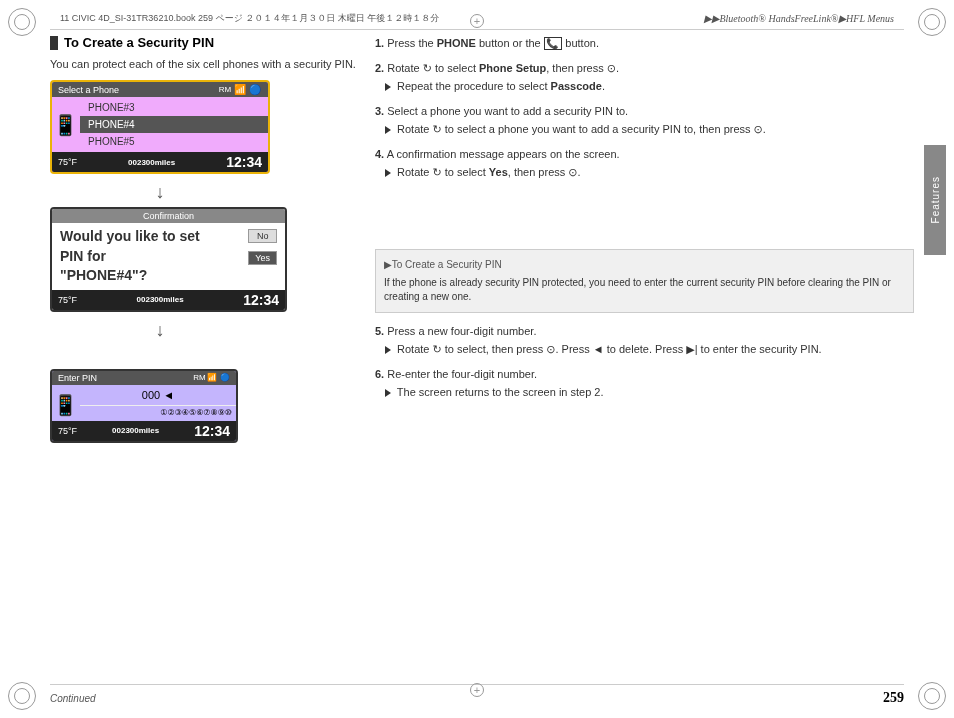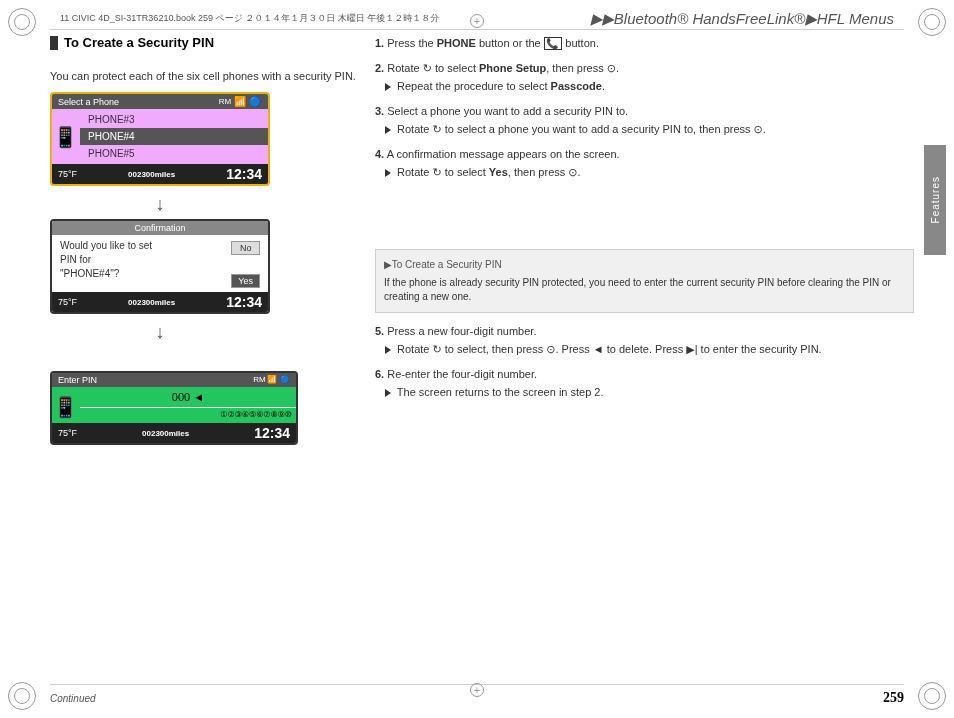--- a/index.html
+++ b/index.html
@@ -90,21 +90,21 @@
     .left-column {
       width: 310px;
       flex-shrink: 0;
     }
 
     
     .section-title {
       display: flex;
       align-items: center;
       gap: 6px;
-      margin-bottom: 20px;
+      margin-bottom: 8px;
     }
 
     .section-title-bar {
       width: 8px;
       height: 14px;
       background: #333;
     }
 
     .section-title-text {
       font-size: 13px;
@@ -182,21 +182,21 @@
     .down-arrow {
       text-align: center;
       font-size: 18px;
       color: #555;
       margin: 4px 0;
       width: 220px;
     }
 
     
     .confirmation-screen {
-      width: 220px;
+      width: 237px;
       border: 2px solid #333;
       border-radius: 4px;
       background: #fff;
       margin-bottom: 8px;
       overflow: hidden;
     }
 
     .conf-header {
       background: #888;
       color: #fff;
@@ -220,24 +220,24 @@
       text-align: center;
     }
 
     .conf-btn.active {
       background: #555;
       color: #fff;
     }
 
     
     .pin-screen {
-      width: 248px;
+      width: 188px;
       border: 2px solid #333;
       border-radius: 4px;
-      background: #22c55e;
+      background: #c4b5fd;
       overflow: hidden;
       margin-top: 28px;
     }
 
     .pin-header {
       background: #555;
       color: #fff;
       padding: 2px 6px;
       font-size: 9px;
       display: flex;
@@ -383,21 +383,21 @@
 </div>
 <div class="corner-circle bl">
   <div class="corner-circle-inner"></div>
 </div>
 <div class="corner-circle br">
   <div class="corner-circle-inner"></div>
 </div>
 
 <div class="top-header">
   <span>11 CIVIC 4D_SI-31TR36210.book  259 ページ  ２０１４年１月３０日  木曜日  午後１２時１８分</span>
-  <span style="font-style:italic; font-size:15px;">▶▶Bluetooth® HandsFreeLink®▶HFL Menus</span>
+  <span style="font-style:italic; font-size:10px;font-family:Liberation Serif, serif;">▶▶Bluetooth® HandsFreeLink®▶HFL Menus</span>
 </div>
 
 <div class="top-cross-center">
   <div class="small-circle"></div>
 </div>
 
 <div class="right-tab" style="position:absolute; right:8px; top:200px; width:22px; height:110px; background:#888; display:flex; align-items:center; justify-content:center;">
   <span class="right-tab-text">Features</span>
 </div>
 
@@ -445,24 +445,24 @@
         <span class="screen-time">12:34</span>
       </div>
     </div>
 
     <div class="down-arrow">↓</div>
 
     <div class="confirmation-screen">
       <div class="conf-header">Confirmation</div>
       <div class="conf-body">
         <div style="display:flex; align-items:flex-start; gap:4px;">
-          <div style="flex:1; font-size:10px; line-height:1.4;">
+          <div style="flex:1; font-size:14px; line-height:1.4;font-weight:bold;">
             <span>Would you like to set<br>PIN for<br>"PHONE#4"?</span>
           </div>
-          <div style="display:flex; flex-direction:column; gap:19px; margin-top:2px;">
+          <div style="display:flex; flex-direction:column; gap:8px; margin-top:2px;">
             <div class="conf-btn">No</div>
             <div class="conf-btn active">Yes</div>
           </div>
         </div>
       </div>
       <div class="screen-footer">
         <span>75°F</span>
         <span style="font-size:8px; font-weight:bold;">002300miles</span>
         <span class="screen-time">12:34</span>
       </div>

